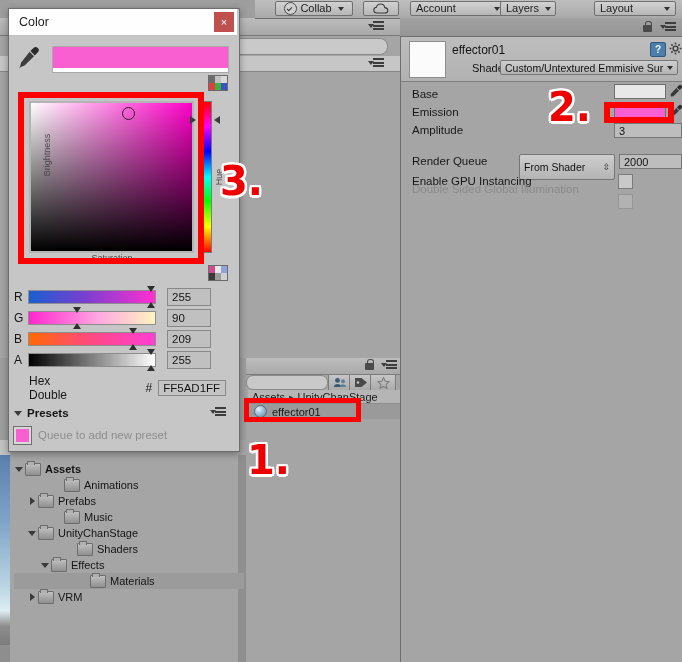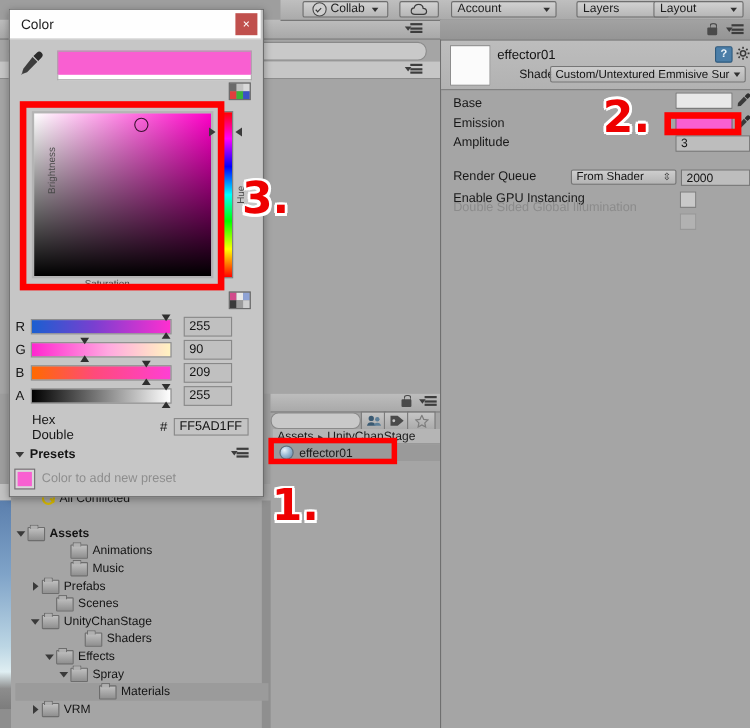--- a/index.html
+++ b/index.html
@@ -25,21 +25,21 @@
   .tb-btn{position:absolute;top:1px;height:15px;
     background:linear-gradient(to bottom,#d2d2d2,#b6b6b6);
     border:1px solid #6f6f6f;border-radius:2px;
     font-size:11px;color:#1d1d1d;line-height:15px;
     display:flex;align-items:center;justify-content:center;gap:3px;padding:0 5px;box-sizing:border-box;}
   .tb-caret{width:0;height:0;border-left:3px solid transparent;border-right:3px solid transparent;
     border-top:4px solid #303030;margin-left:3px;}
   #tb-collab{left:20px;width:78px;}
   #tb-cloud{left:108px;width:36px;}
   #tb-account{left:155px;width:96px;justify-content:space-between;}
-  #tb-layers{left:269px;width:84px;justify-content:space-between;}
+  #tb-layers{left:245px;width:56px;justify-content:space-between;}
   #tb-layout{left:339px;width:82px;justify-content:space-between;}
   .collab-check{width:11px;height:11px;border-radius:50%;border:1px solid #4a4a4a;
     background:#cfcfcf;display:inline-block;position:relative;}
   .collab-check:after{content:"";position:absolute;left:2px;top:4px;width:4px;height:2px;
     border-left:1.5px solid #333;border-bottom:1.5px solid #333;transform:rotate(-45deg);}
 
   
   #bg-left-panel{left:0;top:18px;width:400px;height:340px;background:#a5a5a5;}
   #bg-left-head{left:0;top:18px;width:400px;height:17px;
     background:linear-gradient(to bottom,#bdbdbd,#a8a8a8);border-bottom:1px solid #7a7a7a;}
@@ -120,21 +120,21 @@
     color:#eef6fb;font-size:10px;font-weight:bold;display:flex;align-items:center;justify-content:center;}
   #gear-ico{left:669px;top:42px;width:13px;height:13px;}
 
   .prop-label{position:absolute;font-size:11.5px;color:#181818;}
   .prop-label.dim{color:#8b8b8b;}
   .swatch-wrap{position:absolute;height:15px;}
   .swatch{width:100%;height:100%;border:1px solid #6f6f6f;box-sizing:border-box;}
   .eyedrop{position:absolute;width:14px;height:14px;}
   .num-field{position:absolute;height:15px;background:#bdbdbd;border:1px solid #767676;
     font-size:11px;color:#121212;display:flex;align-items:center;padding-left:4px;box-sizing:border-box;}
-  .enum-field{position:absolute;height:14px;background:linear-gradient(to bottom,#cecece,#b4b4b4);
+  .enum-field{position:absolute;height:26px;background:linear-gradient(to bottom,#cecece,#b4b4b4);
     border:1px solid #767676;border-radius:2px;font-size:10.5px;color:#121212;
     display:flex;align-items:center;padding:0 4px;box-sizing:border-box;}
   .cbx{position:absolute;width:13px;height:13px;background:#c9c9c9;border:1px solid #7b7b7b;}
   .cbx.dim{background:#b2b2b2;border-color:#969696;}
 
   
   #color-win{left:8px;top:8px;width:230px;height:442px;background:#c6c6c6;
     border:1px solid #6d6d6d;box-shadow:0 2px 7px rgba(0,0,0,.35);}
   #color-title{left:9px;top:9px;width:228px;height:26px;background:#fefefe;
     border-bottom:1px solid #c2c2c2;display:flex;align-items:center;}
@@ -148,21 +148,21 @@
     background:#8b8b8b;border:1px solid #6b6b6b;overflow:hidden;}
   #rgb-toggle-grid{display:grid;grid-template-columns:1fr 1fr 1fr;grid-template-rows:1fr 1fr;width:100%;height:100%;}
 
   #sv-square{left:29px;top:101px;width:165px;height:152px;border:2px solid #b4b4b4;box-sizing:border-box;
     background:
       linear-gradient(to bottom, rgba(0,0,0,0) 0%, rgba(0,0,0,1) 100%),
       linear-gradient(to right, #ffffff 0%, #ff00c8 100%);}
   #sv-cursor{left:122px;top:107px;width:11px;height:11px;border:1.5px solid #3a1030;border-radius:50%;}
   #lbl-brightness{left:17px;top:150px;width:60px;font-size:9px;color:#4a4a4a;
     transform:rotate(-90deg);transform-origin:center;text-align:center;}
-  #lbl-saturation{left:77px;top:253px;width:70px;font-size:9px;color:#4a4a4a;}
+  #lbl-saturation{left:77px;top:253px;width:70px;font-size:9px;color:#4a4a4a;text-align:center;}
   #hue-strip{left:199px;top:101px;width:13px;height:152px;border:1px solid #7b7b7b;box-sizing:border-box;
     background:linear-gradient(to bottom,#ff0000 0%,#ff00ff 16%,#0000ff 33%,#00ffff 50%,#00ff00 66%,#ffff00 83%,#ff0000 100%);}
   #hue-mark-l{left:190px;top:116px;width:0;height:0;
     border-top:4px solid transparent;border-bottom:4px solid transparent;border-left:6px solid #3b3b3b;}
   #hue-mark-r{left:214px;top:116px;width:0;height:0;
     border-top:4px solid transparent;border-bottom:4px solid transparent;border-right:6px solid #3b3b3b;}
   #lbl-hue{left:204px;top:172px;width:30px;font-size:9px;color:#4a4a4a;
     transform:rotate(-90deg);transform-origin:center;text-align:center;}
   #hdr-toggle{left:208px;top:265px;width:18px;height:14px;background:#8b8b8b;border:1px solid #6b6b6b;overflow:hidden;}
 
@@ -361,83 +361,65 @@
 </div>
 <div class="abs" id="asset-row">
   <span class="mat-ball"></span>
   <span>effector01</span>
 </div>
 
 <div class="abs" id="project-panel"></div>
 <div class="abs" id="proj-scroll"></div>
 <div class="abs" id="proj-tree">
     <div class="tree-row">
-      <span style="display: inline-block; width: 13px; flex: 0 0 auto;"></span>
-      <span class="tw"></span>
-      <span class="magnifier"></span>
-      <span class="tlabel">All Conflicted</span>
-    </div>
-    <div class="tree-row">
       <span style="display: inline-block; width: 0px; flex: 0 0 auto;"></span>
       <span class="tw"></span>
       <span class="tlabel"></span>
     </div>
     <div class="tree-row">
       <span style="display: inline-block; width: 0px; flex: 0 0 auto;"></span>
       <span class="tw open"></span>
       <span class="folder"></span>
       <span class="tlabel bold">Assets</span>
     </div>
     <div class="tree-row">
       <span style="display: inline-block; width: 39px; flex: 0 0 auto;"></span>
       <span class="tw"></span>
       <span class="folder"></span>
       <span class="tlabel">Animations</span>
     </div>
     <div class="tree-row">
+      <span style="display: inline-block; width: 13px; flex: 0 0 auto;"></span>
+      <span class="tw closed"></span>
+      <span class="folder"></span>
+      <span class="tlabel">Prefabs</span>
+    </div>
+    <div class="tree-row">
       <span style="display: inline-block; width: 39px; flex: 0 0 auto;"></span>
       <span class="tw"></span>
       <span class="folder"></span>
       <span class="tlabel">Music</span>
     </div>
     <div class="tree-row">
       <span style="display: inline-block; width: 13px; flex: 0 0 auto;"></span>
-      <span class="tw closed"></span>
-      <span class="folder"></span>
-      <span class="tlabel">Prefabs</span>
-    </div>
-    <div class="tree-row">
-      <span style="display: inline-block; width: 26px; flex: 0 0 auto;"></span>
-      <span class="tw"></span>
-      <span class="folder"></span>
-      <span class="tlabel">Scenes</span>
-    </div>
-    <div class="tree-row">
-      <span style="display: inline-block; width: 13px; flex: 0 0 auto;"></span>
       <span class="tw open"></span>
       <span class="folder"></span>
       <span class="tlabel">UnityChanStage</span>
     </div>
     <div class="tree-row">
       <span style="display: inline-block; width: 52px; flex: 0 0 auto;"></span>
       <span class="tw"></span>
       <span class="folder"></span>
       <span class="tlabel">Shaders</span>
     </div>
     <div class="tree-row">
       <span style="display: inline-block; width: 26px; flex: 0 0 auto;"></span>
       <span class="tw open"></span>
       <span class="folder"></span>
       <span class="tlabel">Effects</span>
-    </div>
-    <div class="tree-row">
-      <span style="display: inline-block; width: 39px; flex: 0 0 auto;"></span>
-      <span class="tw open"></span>
-      <span class="folder"></span>
-      <span class="tlabel">Spray</span>
     </div>
     <div class="tree-row sel">
       <span style="display: inline-block; width: 65px; flex: 0 0 auto;"></span>
       <span class="tw"></span>
       <span class="folder"></span>
       <span class="tlabel">Materials</span>
     </div>
     <div class="tree-row">
       <span style="display: inline-block; width: 13px; flex: 0 0 auto;"></span>
       <span class="tw closed"></span>
@@ -532,21 +514,21 @@
   <span id="presets-label">Presets</span>
   <span class="menu-ico" id="presets-menu">
     <b></b>
       <i></i>
       <i></i>
       <i></i>
   </span>
 </div>
 <div class="abs" id="add-preset-row">
   <span id="preset-chip"></span>
-  <span id="add-preset-label">Color to add new preset</span>
+  <span id="add-preset-label">Queue to add new preset</span>
 </div>
 
 <div class="abs ann-box" id="ann-box-3"></div>
 <div class="abs ann-box" id="ann-box-2"></div>
 <div class="abs ann-box" id="ann-box-1"></div>
 <div class="ann-num" id="ann-3">3.</div>
 <div class="ann-num" id="ann-2">2.</div>
 <div class="ann-num" id="ann-1">1.</div>
 
 </body></html>

